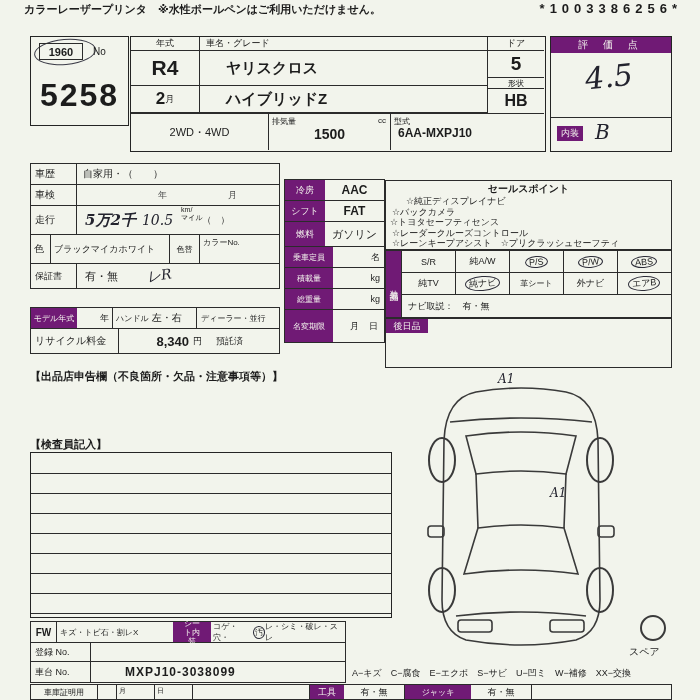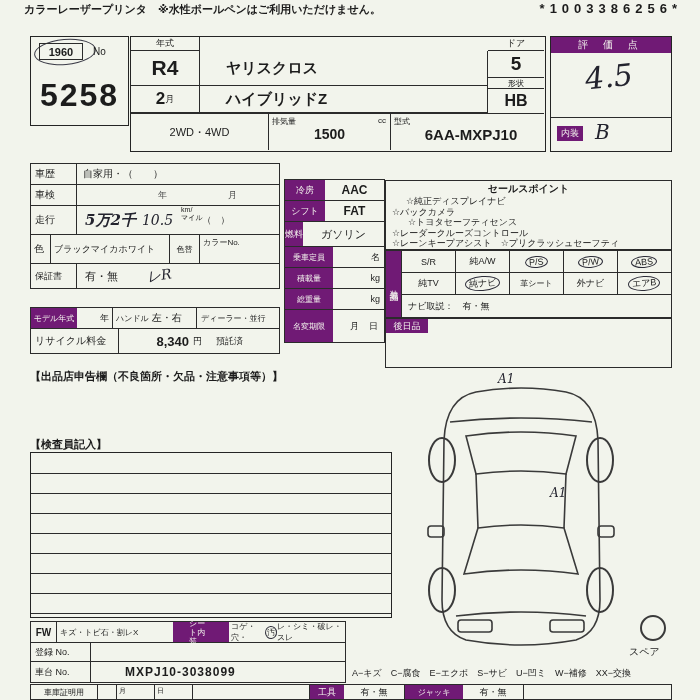--- a/index.html
+++ b/index.html
@@ -38,20 +38,21 @@
 
   <div class="abs bd" style="left:30px;top:36px;width:99px;height:90px">
     <div class="abs" style="left:3px;top:2px;width:62px;height:26px;border:1.5px solid #3a3a46;border-radius:50%;transform:rotate(-5deg)"></div>
     <div class="abs bd1 ctr f11 b" style="left:8px;top:6px;width:44px;height:17px">1960</div>
     <div class="abs f10" style="left:62px;top:9px">No</div>
     <div class="abs b ctr" style="left:0;top:34px;width:97px;height:48px;font-size:32px;letter-spacing:2px">5258</div>
   </div>
 
   <div class="abs bd" style="left:130px;top:36px;width:416px;height:116px">
     <div class="abs br bb ctr f9" style="left:0;top:0;width:69px;height:14px">年式</div>
+    <div class="abs br bb f9 flex" style="left:69px;top:0;width:288px;height:14px;padding-left:6px">車名・グレード</div>
     <div class="abs bb ctr f9" style="left:357px;top:0;width:56px;height:14px">ドア</div>
 
     <div class="abs br bb ctr b" style="left:0;top:14px;width:69px;height:35px;font-size:21px">R4</div>
     <div class="abs br bb ctr" style="left:0;top:49px;width:69px;height:27px">
       <span class="b" style="font-size:17px">2</span>
       <span class="f9">月</span>
     </div>
     <div class="abs br bb b flex" style="left:69px;top:14px;width:288px;height:35px;padding-left:26px;font-size:15px">ヤリスクロス</div>
     <div class="abs br bb b flex" style="left:69px;top:49px;width:288px;height:27px;padding-left:26px;font-size:15px">ハイブリッドZ</div>
 
@@ -60,21 +61,21 @@
     <div class="abs ctr b" style="left:357px;top:52px;width:56px;height:24px;font-size:16px">HB</div>
 
     <div class="abs br ctr f11" style="left:0;top:76px;width:138px;height:37px;border-top:1px solid #2b2b2b">2WD・4WD</div>
     <div class="abs br" style="left:138px;top:76px;width:122px;height:37px;border-top:1px solid #2b2b2b">
       <span class="abs f8" style="left:3px;top:2px">排気量</span>
       <span class="abs f8" style="right:4px;top:2px">cc</span>
       <span class="abs b" style="left:0;right:0;top:12px;text-align:center;font-size:14px">1500</span>
     </div>
     <div class="abs" style="left:260px;top:76px;width:153px;height:37px;border-top:1px solid #2b2b2b">
       <span class="abs f8" style="left:3px;top:2px">型式</span>
-      <span class="abs b" style="left:7px;right:0;top:12px;text-align:center;font-size:15px">6AA-MXPJ10</span>
+      <span class="abs b" style="left:7px;right:0;top:12px;text-align:left;font-size:12px">6AA-MXPJ10</span>
     </div>
   </div>
 
   <div class="abs bd" style="left:550px;top:36px;width:122px;height:116px">
     <div class="abs blk f10" style="left:0;top:0;right:0;height:16px;letter-spacing:6px">評 価 点</div>
     <div class="abs hand" style="left:34px;top:22px;font-size:30px;transform:rotate(-6deg)">4.5</div>
     <div class="abs" style="left:0;right:0;top:80px;bottom:0;border-top:1px solid #2b2b2b">
       <span class="abs blk f9" style="left:6px;top:8px;width:26px;height:15px">内装</span>
       <span class="abs hand" style="left:44px;top:2px;font-size:20px">B</span>
     </div>
@@ -134,21 +135,21 @@
   <div class="abs" style="left:284px;top:180px;width:101px">
     <div class="lrow" style="height:22px">
       <div class="blk f9" style="width:40px">冷房</div>
       <div class="b f12 ctr" style="flex:1">AAC</div>
     </div>
     <div class="lrow" style="height:22px">
       <div class="blk f9" style="width:40px">シフト</div>
       <div class="b f12 ctr" style="flex:1">FAT</div>
     </div>
     <div class="lrow" style="height:26px">
-      <div class="blk f9" style="width:18px">燃料</div>
+      <div class="blk f9" style="width:40px">燃料</div>
       <div class="f11 ctr" style="flex:1">ガソリン</div>
     </div>
     <div class="lrow" style="height:22px">
       <div class="blk f8" style="width:48px">乗車定員</div>
       <div class="f9" style="flex:1;justify-content:flex-end;padding-right:4px">名</div>
     </div>
     <div class="lrow" style="height:22px">
       <div class="blk f8" style="width:48px">積載量</div>
       <div class="f9" style="flex:1;justify-content:flex-end;padding-right:4px">kg</div>
     </div>
@@ -160,21 +161,21 @@
       <div class="blk f8" style="width:48px">名変期限</div>
       <div class="f9" style="width:26px;justify-content:flex-end">月</div>
       <div class="f9" style="flex:1;justify-content:flex-end;padding-right:6px">日</div>
     </div>
   </div>
 
   <div class="abs bd1" style="left:385px;top:180px;width:287px;height:70px">
     <div class="f10 b" style="text-align:center;margin-top:1px">セールスポイント</div>
     <div class="f9" style="padding-left:20px;line-height:10.5px">☆純正ディスプレイナビ</div>
     <div class="f9" style="padding-left:6px;line-height:10.5px">☆バックカメラ</div>
-    <div class="f9" style="padding-left:22px;line-height:10.5px">☆トヨタセーフティセンス</div>
+    <div class="f9" style="padding-left:4px;line-height:10.5px">☆トヨタセーフティセンス</div>
     <div class="f9" style="padding-left:6px;line-height:10.5px">☆レーダークルーズコントロール</div>
     <div class="f9" style="padding-left:6px;line-height:10.5px">☆レーンキープアシスト　☆プリクラッシュセーフティ</div>
   </div>
 
   <div class="abs bd1" style="left:385px;top:250px;width:287px;height:68px;display:flex">
     <div class="blk vlabel f9" style="width:15px;height:100%">装備品</div>
     <div style="flex:1;display:flex;flex-direction:column">
       <div style="display:flex;height:22px">
         <div class="eqcell f9" style="flex:1">
             <span>S/R</span>
@@ -254,21 +255,21 @@
     </svg>
   </div>
 
   <div class="abs" style="left:640px;top:615px;width:26px;height:26px;border:2px solid #3a3a3a;border-radius:50%"></div>
   <div class="abs f10" style="left:629px;top:645px">スペア</div>
 
   <div class="abs" style="left:30px;top:622px;width:316px">
     <div class="lrow" style="height:22px">
       <div class="f10 b ctr" style="width:26px;border-right:1px solid #2b2b2b">FW</div>
       <div class="f8" style="width:116px;padding-left:3px">キズ・トビ石・割レX</div>
-      <div class="blk f8 ctr" style="width:56px;text-align:left;line-height:9px;padding:0 16px">シート内装</div>
+      <div class="blk f8 ctr" style="width:38px;text-align:center;line-height:9px;padding:0 8px">シート内装</div>
       <div class="f8" style="flex:1;padding-left:2px">
         <span>コゲ・穴・</span>
           <span class="circ" style="padding:0 1px">汚</span>
           <span>レ・シミ・破レ・スレ</span>
       </div>
     </div>
     <div class="lrow" style="height:20px">
       <div class="f9" style="width:60px;padding-left:4px;border-right:1px solid #2b2b2b">登録 No.</div>
       <div style="flex:1"></div>
     </div>
@@ -281,18 +282,18 @@
   <div class="abs f9" style="left:352px;top:667px">A−キズ　C−腐食　E−エクボ　S−サビ　U−凹ミ　W−補修　XX−交換</div>
 
   <div class="abs bd1" style="left:30px;top:684px;width:642px;height:16px;display:flex">
     <div class="f8 ctr" style="width:66px;border-right:1px solid #2b2b2b">車庫証明用</div>
     <div style="width:18px;border-right:1px solid #2b2b2b"></div>
     <div class="f7" style="width:38px;border-right:1px solid #2b2b2b;padding:1px 0 0 2px;box-sizing:border-box">月</div>
     <div class="f7" style="width:38px;border-right:1px solid #2b2b2b;padding:1px 0 0 2px;box-sizing:border-box">日</div>
     <div style="width:116px;border-right:1px solid #2b2b2b"></div>
     <div class="blk f9" style="width:34px">工具</div>
     <div class="f9 ctr" style="width:60px;border-right:1px solid #2b2b2b">有・無</div>
-    <div class="blk f8" style="width:58px">ジャッキ</div>
+    <div class="blk f8" style="width:66px">ジャッキ</div>
     <div class="f9 ctr" style="width:60px;border-right:1px solid #2b2b2b">有・無</div>
     <div style="flex:1"></div>
   </div>
 
 </div>
 
 </body></html>

